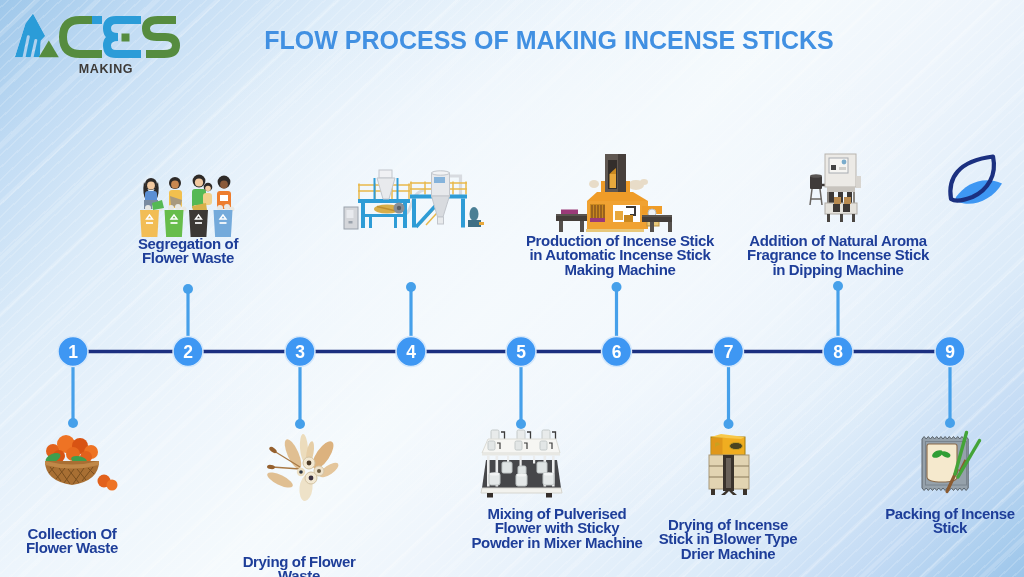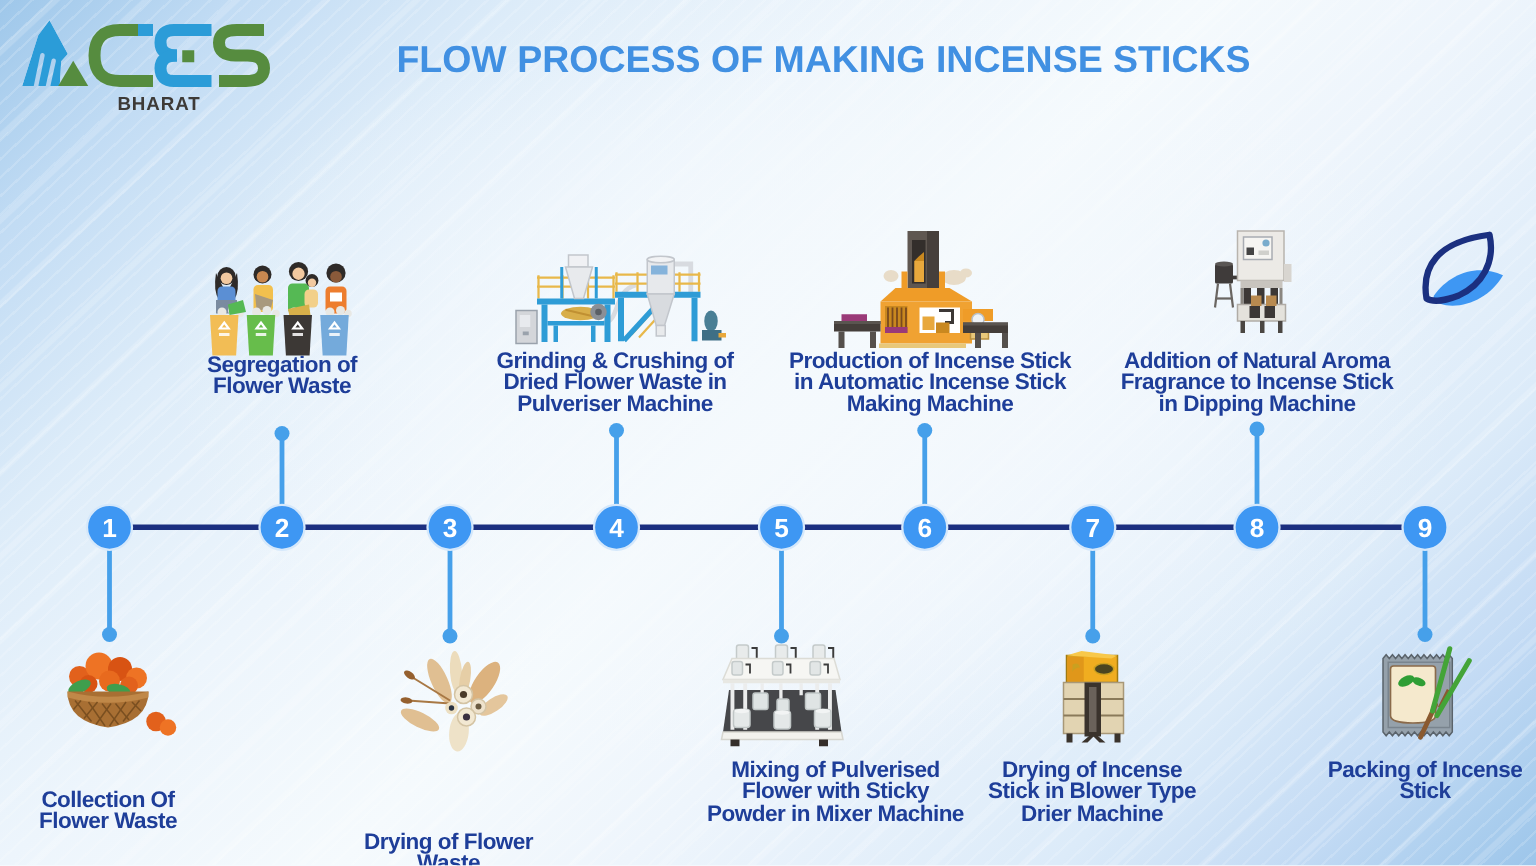--- a/index.html
+++ b/index.html
@@ -17,30 +17,29 @@
 .lbl{position:absolute;font-size:15px;font-weight:bold;color:#1e3e99;letter-spacing:-0.35px;
   line-height:14.4px;text-align:center;transform:translateX(-50%);white-space:nowrap;}
 .bharat{position:absolute;left:61px;top:62px;width:90px;text-align:center;
   font-size:12.5px;font-weight:bold;color:#3d3a37;letter-spacing:0.6px;}
 svg{position:absolute;left:0;top:0;}
 </style>
 </head>
 <body>
 <div class="stage">
   <div class="title">FLOW PROCESS OF MAKING INCENSE STICKS</div>
-  <div class="bharat">BHARAT</div>
+  <div class="bharat">MAKING</div>
 
   <div class="lbl" style="left:72px;top:527px;">Collection Of<br>Flower Waste</div>
   <div class="lbl" style="left:299px;top:507px;margin-top:48px;">Drying of Flower<br>Waste</div>
   <div class="lbl" style="left:523px;top:507px;margin-left:34px;">Mixing of Pulverised<br>Flower with Sticky<br>Powder in Mixer Machine</div>
-  <div class="lbl" style="left:728px;top:507px;">Drying of Incense<br>Stick in Blower Type<br>Drier Machine</div>
+  <div class="lbl" style="left:728px;top:518px;">Drying of Incense<br>Stick in Blower Type<br>Drier Machine</div>
   <div class="lbl" style="left:950px;top:507px;">Packing of Incense<br>Stick</div>
 
   <div class="lbl" style="left:188px;top:237px;">Segregation of<br>Flower Waste</div>
-  <div class="lbl" style="left:410px;top:234px;">Grinding &amp; Crushing of<br>Dried Flower Waste in<br>Pulveriser Machine</div>
   <div class="lbl" style="left:620px;top:234px;">Production of Incense Stick<br>in Automatic Incense Stick<br>Making Machine</div>
   <div class="lbl" style="left:838px;top:234px;">Addition of Natural Aroma<br>Fragrance to Incense Stick<br>in Dipping Machine</div>
 
   <svg width="1024" height="577" viewBox="0 0 1024 577">
 
     <defs>
       <mask id="am">
         <polygon points="33,13.5 45.2,36 40.8,40.8 39.8,57.3 14.8,57.3 25.5,23.5" fill="#ffffff"></polygon>
         <line x1="24" y1="57.5" x2="28.3" y2="36.8" stroke="#000000" stroke-width="3" stroke-linecap="round"></line>
         <line x1="32" y1="57.5" x2="35.8" y2="40.5" stroke="#000000" stroke-width="3" stroke-linecap="round"></line>

